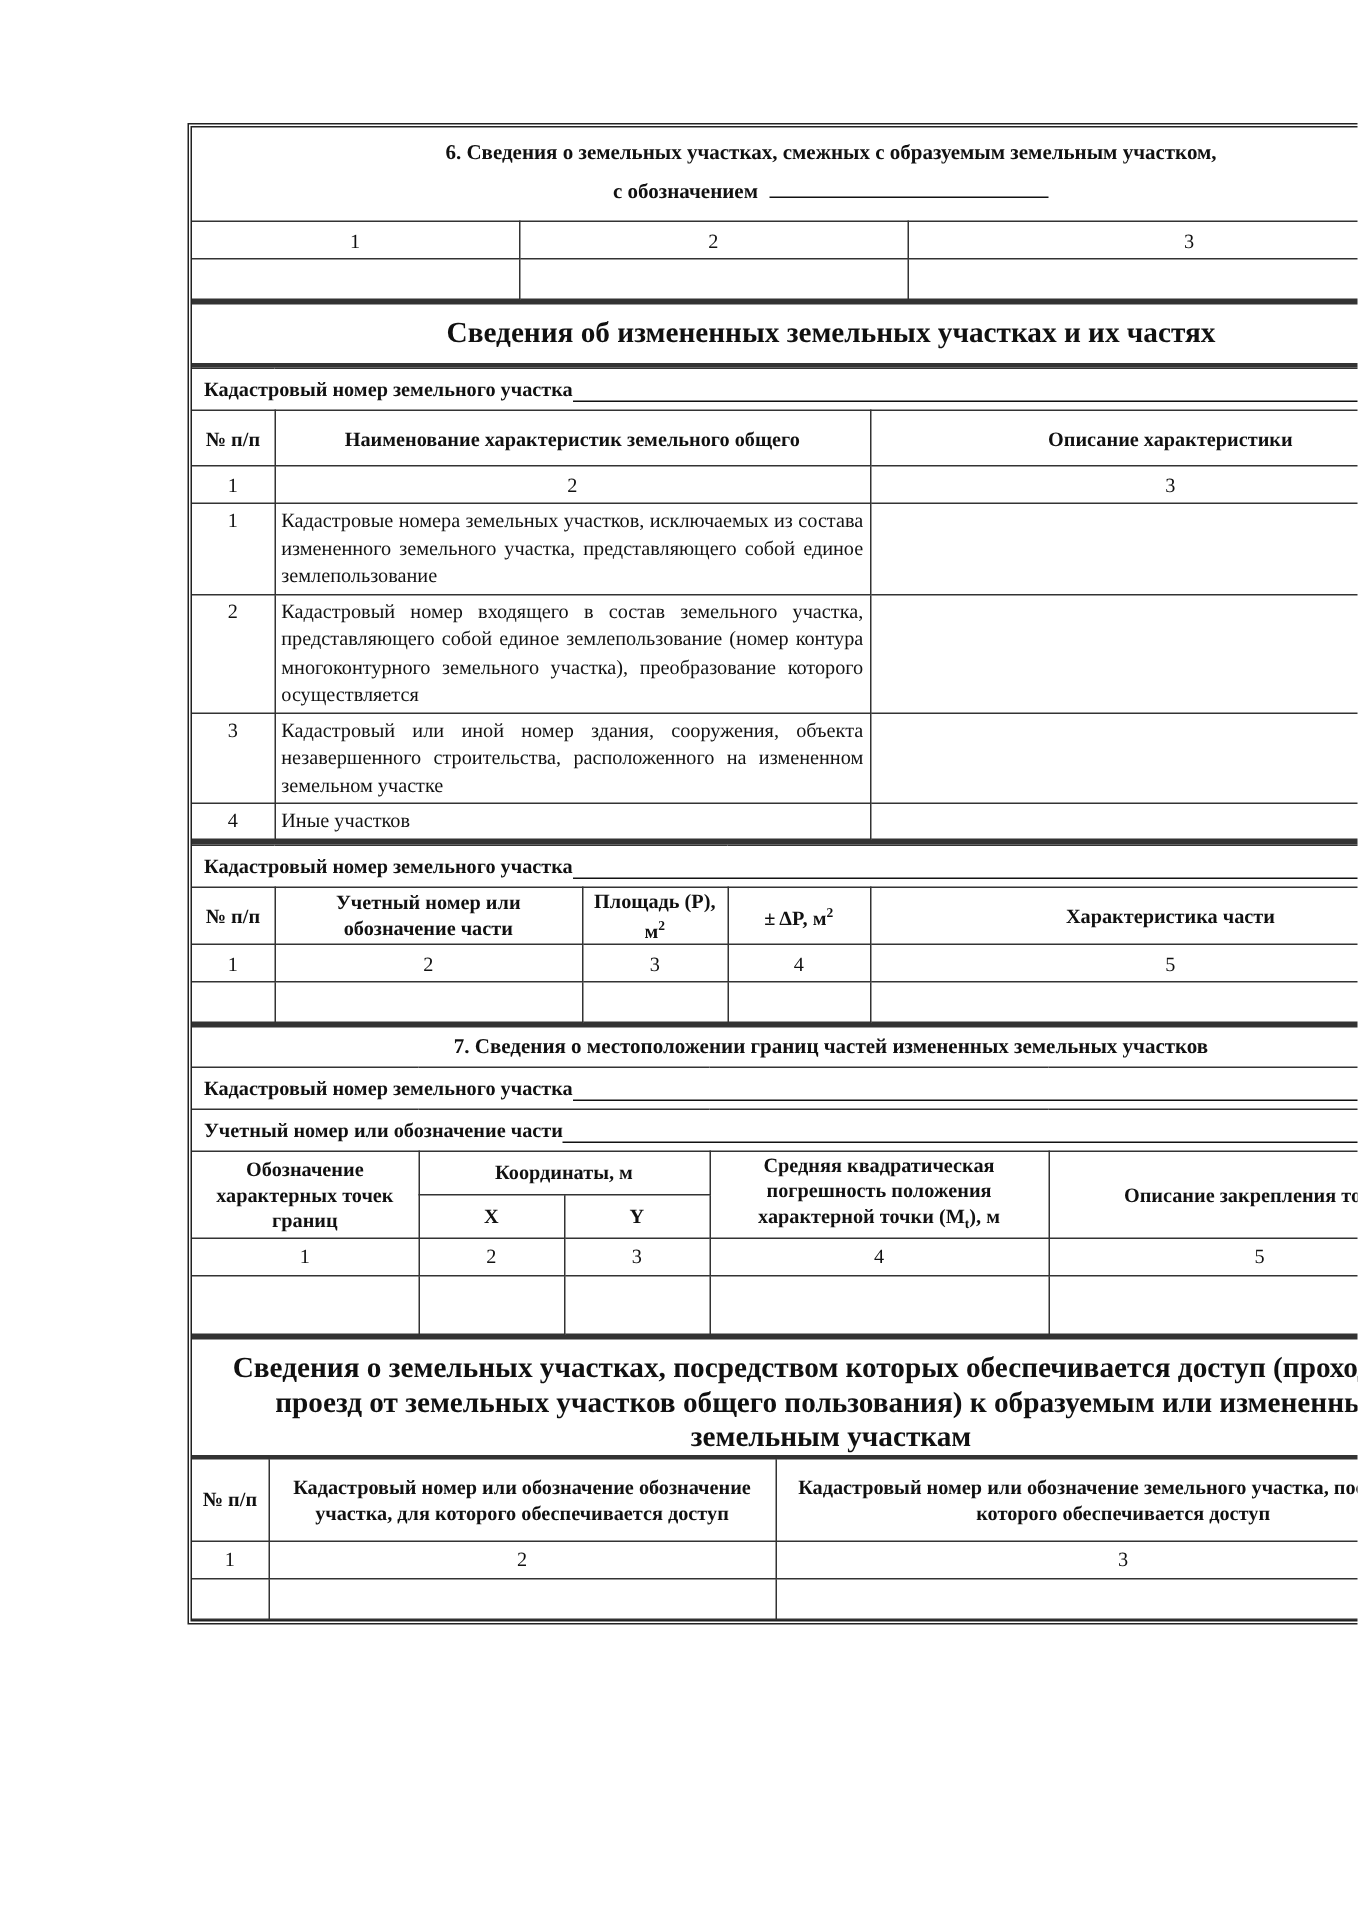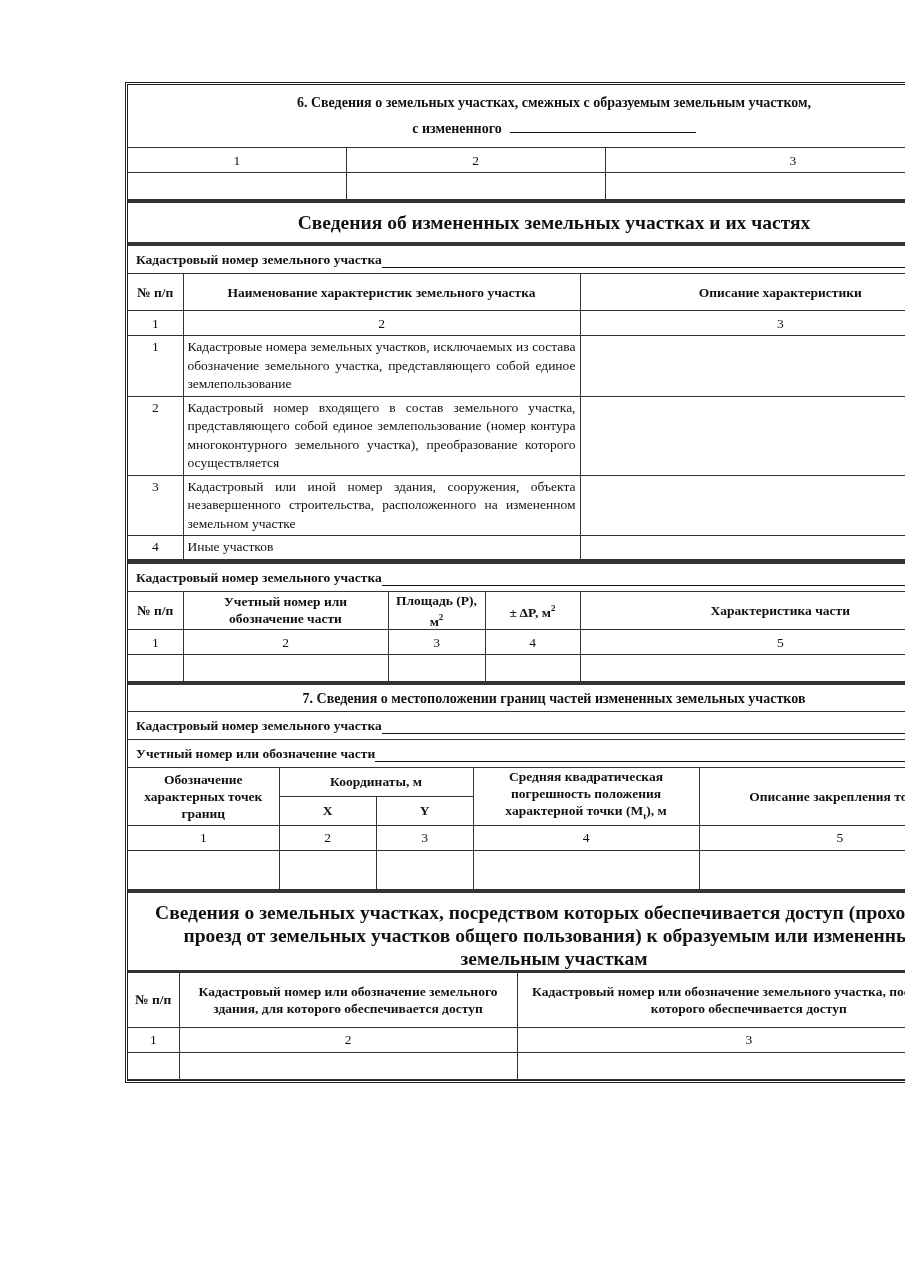--- a/index.html
+++ b/index.html
@@ -38,21 +38,21 @@
     <table>
       <colgroup>
           <col style="width:218px">
           <col style="width:259px">
           <col>
         </colgroup>
       <tbody>
           <tr class="title-row">
         <td colspan="3" class="center bold" style="height:62px; font-size:14px; line-height:26px;">
           <div>6. Сведения о земельных участках, смежных с образуемым земельным участком,</div>
-          <div><span>с измененного</span><span class="inline-line"></span></div>
+          <div><span>с обозначением</span><span class="inline-line"></span></div>
         </td>
       </tr>
       <tr class="num-row">
         <td>1</td>
         <td>2</td>
         <td>3</td>
       </tr>
       <tr class="empty-row">
         <td></td>
         <td></td>
@@ -77,31 +77,31 @@
       <tr class="field-row">
         <td colspan="3">
           <div class="field">
             <span>Кадастровый номер земельного участка</span>
             <span class="line"></span>
           </div>
         </td>
       </tr>
       <tr>
         <th style="height:36px;">№ п/п</th>
-        <th>Наименование характеристик земельного участка</th>
+        <th>Наименование характеристик земельного общего</th>
         <th>Описание характеристики</th>
       </tr>
       <tr class="num-row">
         <td>1</td>
         <td>2</td>
         <td>3</td>
       </tr>
       <tr>
         <td class="num">1</td>
-        <td class="just">Кадастровые номера земельных участков, исключаемых из состава обозначение земельного участка, представляющего собой единое землепользование</td>
+        <td class="just">Кадастровые номера земельных участков, исключаемых из состава измененного земельного участка, представляющего собой единое землепользование</td>
         <td></td>
       </tr>
       <tr>
         <td class="num">2</td>
         <td class="just">Кадастровый номер входящего в состав земельного участка, представляющего собой единое землепользование (номер контура многоконтурного земельного участка), преобразование которого осуществляется</td>
         <td></td>
       </tr>
       <tr>
         <td class="num">3</td>
         <td class="just">Кадастровый или иной номер здания, сооружения, объекта незавершенного строительства, расположенного на измененном земельном участке</td>
@@ -220,21 +220,21 @@
     <div class="big-title" style="padding:8px 20px 0;">Сведения о земельных участках, посредством которых обеспечивается доступ (проход или проезд от земельных участков общего пользования) к образуемым или измененным земельным участкам</div>
     <table style="border-top:3px solid #333;">
       <colgroup>
           <col style="width:51px">
           <col style="width:338px">
           <col>
         </colgroup>
       <tbody>
           <tr>
         <th style="height:54px;">№ п/п</th>
-        <th>Кадастровый номер или обозначение земельного здания, для которого обеспечивается доступ</th>
+        <th>Кадастровый номер или обозначение обозначение участка, для которого обеспечивается доступ</th>
         <th>Кадастровый номер или обозначение земельного участка, посредством которого обеспечивается доступ</th>
       </tr>
       <tr class="num-row">
         <td>1</td>
         <td>2</td>
         <td>3</td>
       </tr>
       <tr class="empty-row">
         <td></td>
         <td></td>

